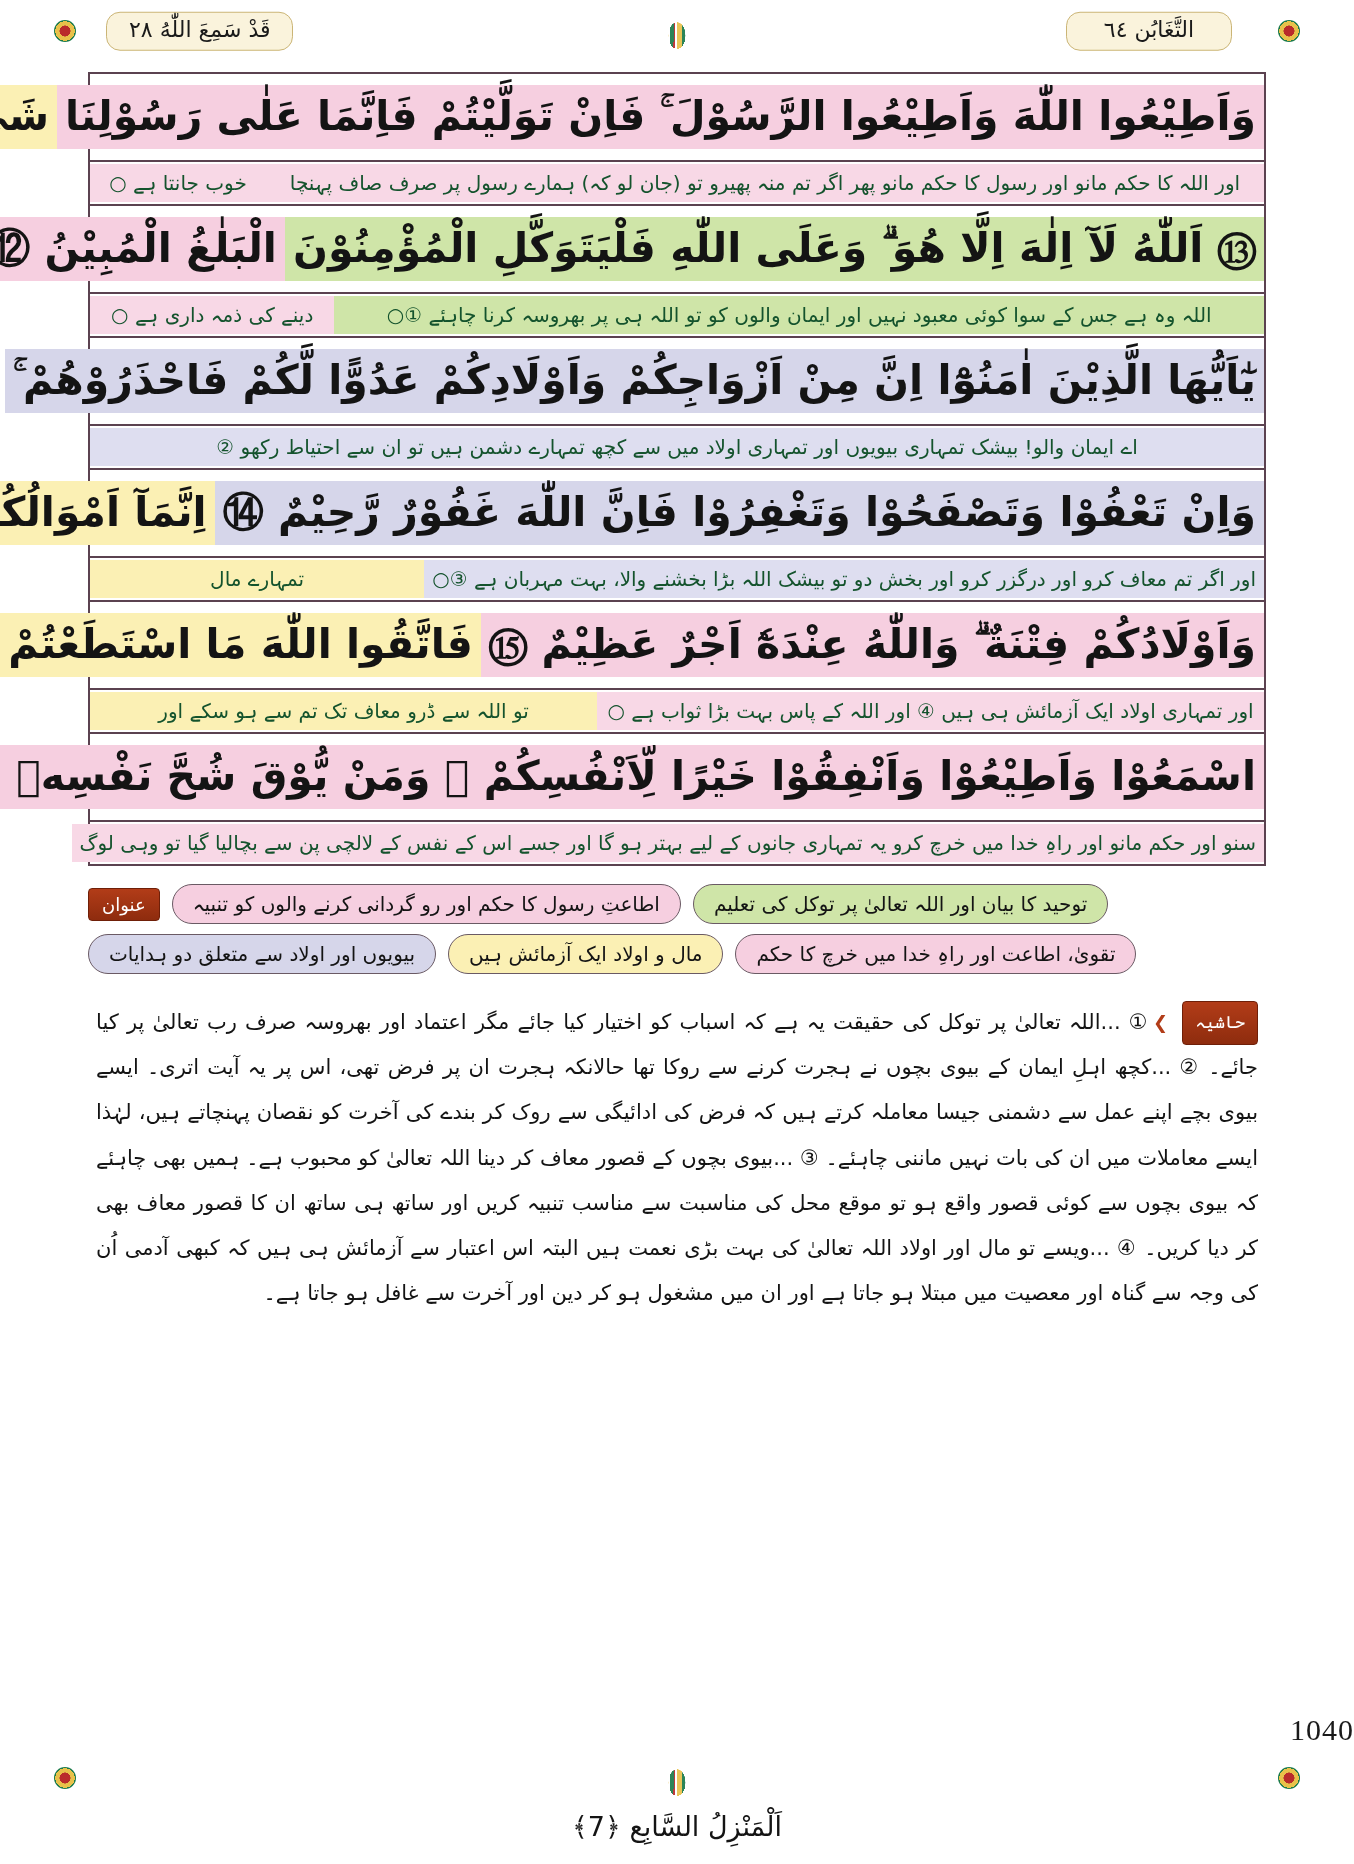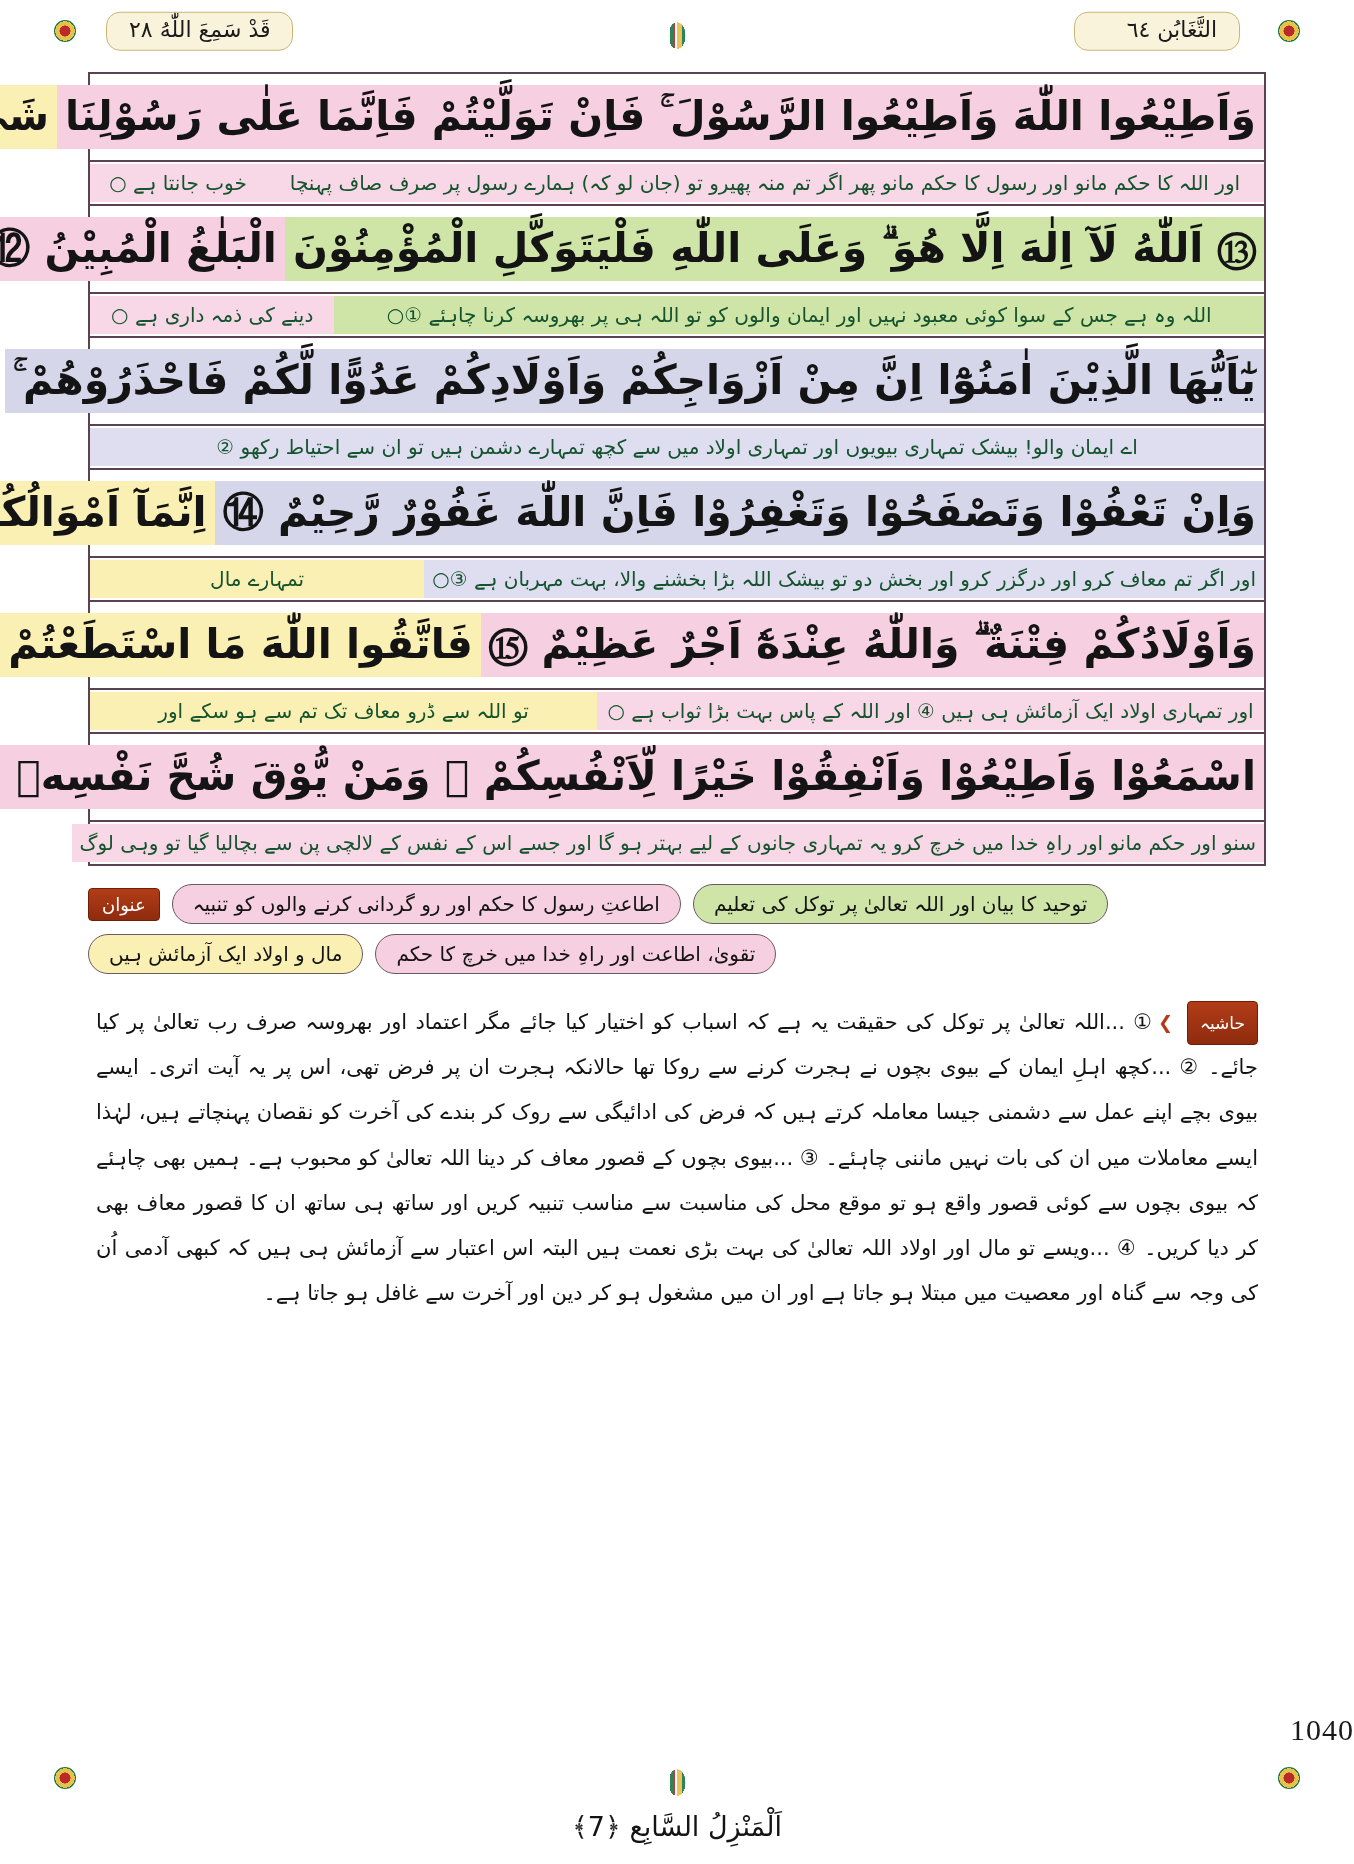--- a/index.html
+++ b/index.html
@@ -69,21 +69,21 @@
     border:1px solid #cbb576;
     border-radius:14px;
     padding:3px 22px 6px;
     z-index:4;
     box-shadow:0 0 0 2px #fff;
     min-width:120px;text-align:center;
     font-size:22px;line-height:1.25;color:#1a1a1a;
     font-family:"DejaVu Sans","Liberation Sans",sans-serif;
     white-space:nowrap;
   }
-  .cartouche.surah{right:44px;text-align:right;}
+  .cartouche.surah{right:52px;}
   .cartouche.juz{left:36px;}
 
   
   .textblock{
     margin:10px 88px 0;
     border:2px solid #5b4250;
     border-top:none;
   }
   .row{
     border-top:2px solid #5b4250;
@@ -158,20 +158,21 @@
     line-height:2.15;
     color:#141414;
     text-align:justify;
   }
   .fn-badge{
     display:inline-flex;align-items:center;justify-content:center;
     background:linear-gradient(#b23c18,#8e2c0e);
     color:#fff;border:1px solid #6f1f08;border-radius:4px;
     padding:3px 12px;font-size:17px;margin-left:10px;
     vertical-align:middle;
+    font-family:Liberation Serif, serif;
   }
   .fn-caret{color:#b23c18;font-size:18px;margin:0 4px;}
   .pagenum{
     text-align:right;
     font-size:30px;color:#1a1a1a;
     letter-spacing:1px;
     margin-bottom:2px;
     font-family:"Liberation Serif","DejaVu Serif",serif;
   }
   .manzil{
@@ -291,20 +292,21 @@
 
   <div class="topics">
     <div class="topic-line">
       <span class="pill bg-green">توحید کا بیان اور اللہ تعالیٰ پر توکل کی تعلیم</span>
       <span class="pill bg-pink">اطاعتِ رسول کا حکم اور رو گردانی کرنے والوں کو تنبیہ</span>
       <span class="topic-label">عنوان</span>
     </div>
     <div class="topic-line">
       <span class="pill bg-pink">تقویٰ، اطاعت اور راہِ خدا میں خرچ کا حکم</span>
       <span class="pill bg-yellow">مال و اولاد ایک آزمائش ہیں</span>
+      <span class="pill bg-lilac">بیویوں اور اولاد سے متعلق دو ہدایات</span>
     </div>
   </div>
 
   <div class="footnotes">
     <span class="fn-badge">حاشیہ</span><span class="fn-caret">❯</span><span>① ...اللہ تعالیٰ پر توکل کی حقیقت یہ ہے کہ اسباب کو اختیار کیا جائے مگر اعتماد اور بھروسہ صرف رب تعالیٰ پر کیا جائے۔ ② ...کچھ اہلِ ایمان کے بیوی بچوں نے ہجرت کرنے سے روکا تھا حالانکہ ہجرت ان پر فرض تھی، اس پر یہ آیت اتری۔ ایسے بیوی بچے اپنے عمل سے دشمنی جیسا معاملہ کرتے ہیں کہ فرض کی ادائیگی سے روک کر بندے کی آخرت کو نقصان پہنچاتے ہیں، لہٰذا ایسے معاملات میں ان کی بات نہیں ماننی چاہئے۔ ③ ...بیوی بچوں کے قصور معاف کر دینا اللہ تعالیٰ کو محبوب ہے۔ ہمیں بھی چاہئے کہ بیوی بچوں سے کوئی قصور واقع ہو تو موقع محل کی مناسبت سے مناسب تنبیہ کریں اور ساتھ ہی ساتھ ان کا قصور معاف بھی کر دیا کریں۔ ④ ...ویسے تو مال اور اولاد اللہ تعالیٰ کی بہت بڑی نعمت ہیں البتہ اس اعتبار سے آزمائش ہی ہیں کہ کبھی آدمی اُن کی وجہ سے گناہ اور معصیت میں مبتلا ہو جاتا ہے اور ان میں مشغول ہو کر دین اور آخرت سے غافل ہو جاتا ہے۔</span>
   </div>
 
   <div class="spacer"></div>
 
   <div style="margin-bottom:22px;">

